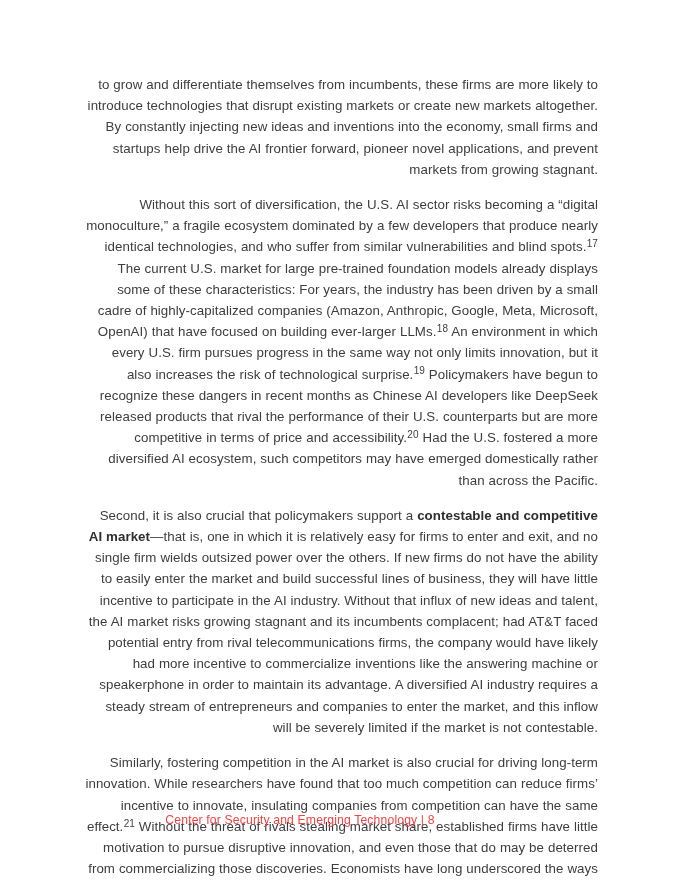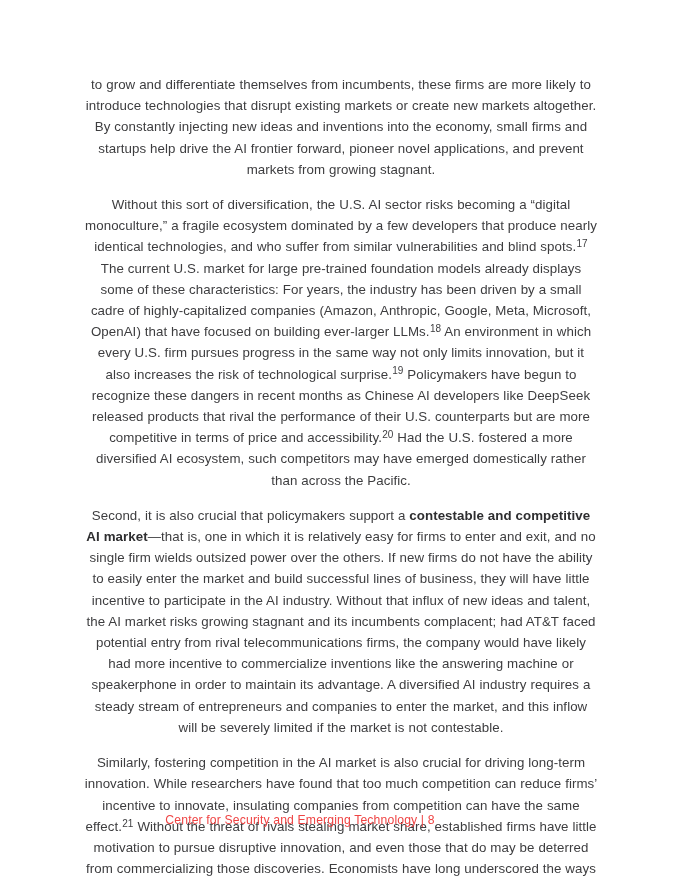--- a/index.html
+++ b/index.html
@@ -29,21 +29,21 @@
     left: 84px;
     top: 74px;
     width: 514px;
   }
 
   p.para {
     margin: 0 0 14px 0;
     font-size: 13.3px;
     line-height: 21.2px;
     color: #3d3d3f;
-    text-align: center;
+    text-align: right;
     letter-spacing: 0.005em;
     word-spacing: 0.01em;
     font-weight: 400;
   }
 
   p.para:last-of-type {
     margin-bottom: 0;
   }
 
   b.strong {

